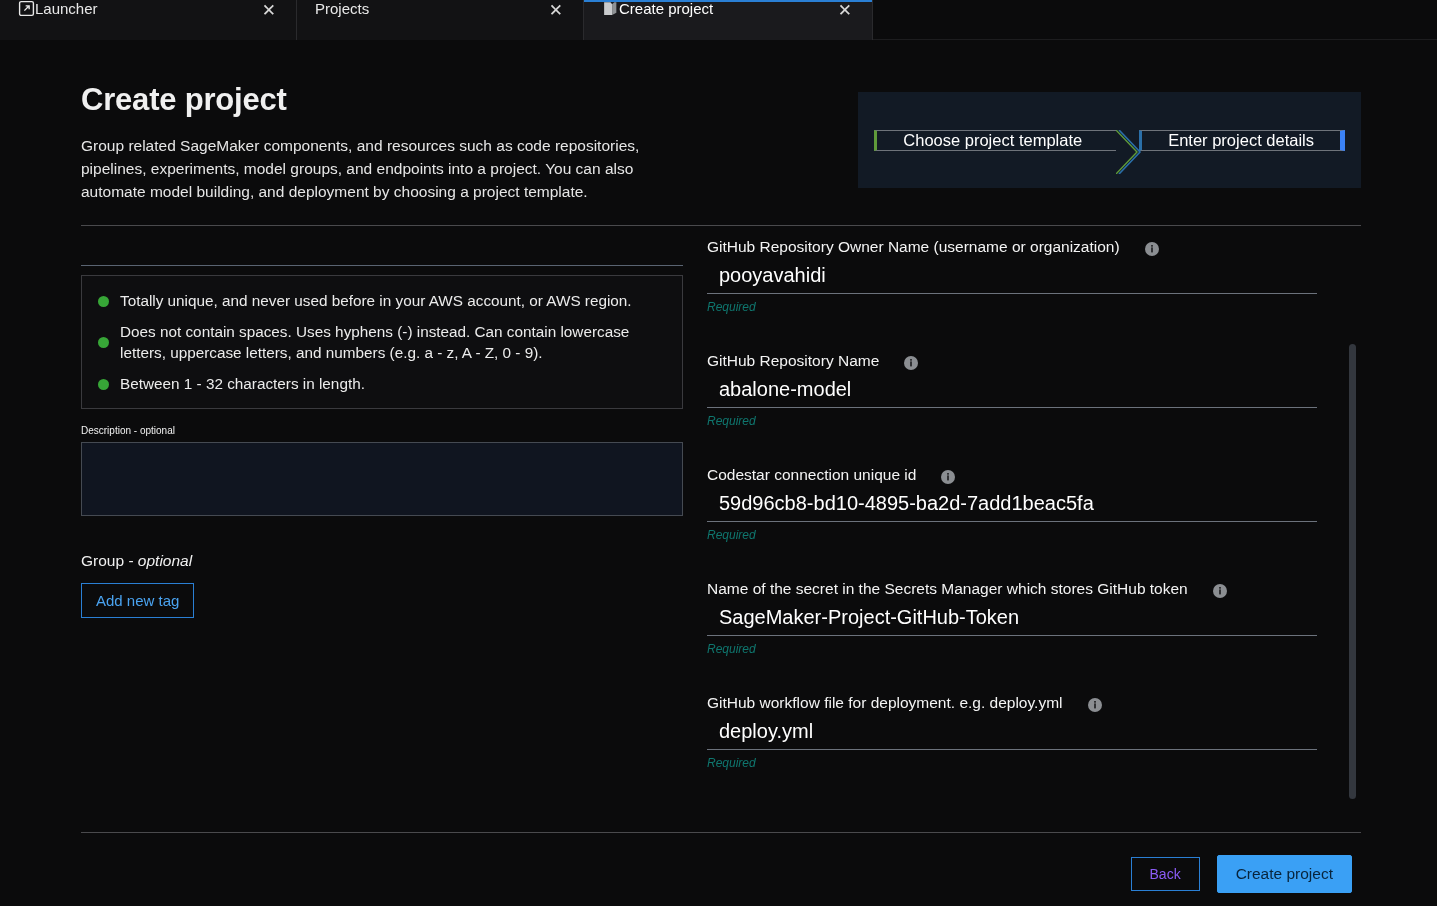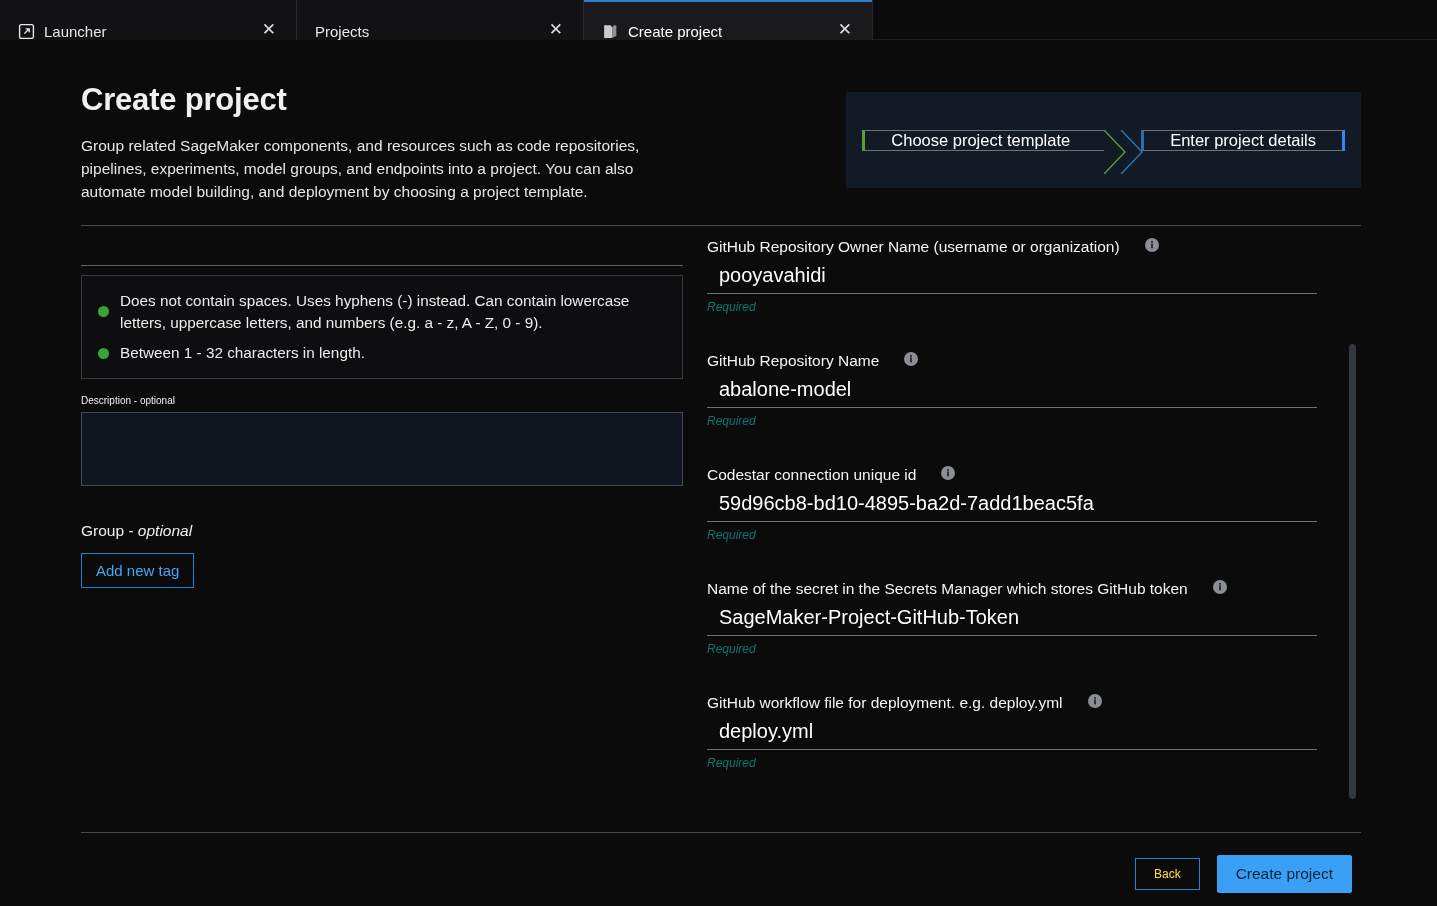--- a/index.html
+++ b/index.html
@@ -14,22 +14,21 @@
   
   .tabbar {
     display: flex;
     height: 40px;
     background: #0b0b0c;
     border-bottom: 1px solid #1d1d1f;
   }
   .tab {
     position: relative;
     display: flex;
-    align-items: flex-end;
-    gap: 9px;
+    align-items: flex-start;
     padding: 0 16px 0 18px;
     height: 40px;
     min-width: 145px;
     background: #121214;
     border-right: 1px solid #2a2a2d;
     color: #e8e8e8;
     font-size: 15px;
     cursor: pointer;
     user-select: none;
   }
@@ -114,22 +113,22 @@
     border-right: none;
     padding-right: 34px;
   }
   .step-1 .arrow-out {
     position: absolute;
     right: -22px; top: -1px;
     width: 22px; height: 44px;
   }
   .step-2 {
     border-left: 3px solid #2a6fa8;
-    border-right: 3px solid #3b82f6;
-    margin-left: 37px;
+    border-right: 5px solid #3b82f6;
+    margin-left: 23px;
   }
   .step-2 .arrow-in {
     position: absolute;
     left: -24px; top: -1px;
     width: 24px; height: 44px;
   }
 
   
   .divider {
     height: 1px;
@@ -223,21 +222,21 @@
     cursor: pointer;
   }
 
   
   .rfield { margin-bottom: 38px; }
   .rlabel {
     font-size: 15.5px;
     color: #f4f4f4;
     margin-bottom: 4px;
     display: flex;
-    align-items: flex-start;
+    align-items: flex-end;
     gap: 25px;
   }
   .rinput {
     width: 610px;
     background: transparent;
     border: none;
     border-bottom: 1px solid #6c727c;
     color: #ffffff;
     font-size: 20px;
     font-family: inherit;
@@ -284,22 +283,22 @@
     position: absolute;
     right: 85px;
     bottom: 13px;
     display: flex;
     align-items: center;
     gap: 17px;
   }
   .btn-back {
     background: transparent;
     border: 1px solid #2a7fd4;
-    color: #fde047;
-    font-size: 12px;
+    color: #8b5cf6;
+    font-size: 14px;
     font-family: inherit;
     padding: 8px 18px;
     cursor: pointer;
   }
   .btn-create {
     background: #3aa0f5;
     border: 1px solid #3aa0f5;
     color: #08243c;
     font-size: 15.5px;
     font-family: inherit;
@@ -375,20 +374,24 @@
 
   <div class="divider"></div>
 
   <div class="columns">
 
     <div class="col-left">
 
       <input class="name-input" type="text" value="" style="">
 
       <div class="validation">
+        <div class="vrow">
+          <span class="vdot"></span>
+          <span>Totally unique, and never used before in your AWS account, or AWS region.</span>
+        </div>
         <div class="vrow two-line">
           <span class="vdot"></span>
           <span>Does not contain spaces. Uses hyphens (-) instead. Can contain lowercase letters, uppercase letters, and numbers (e.g. a - z, A - Z, 0 - 9).</span>
         </div>
         <div class="vrow">
           <span class="vdot"></span>
           <span>Between 1 - 32 characters in length.</span>
         </div>
       </div>
 

